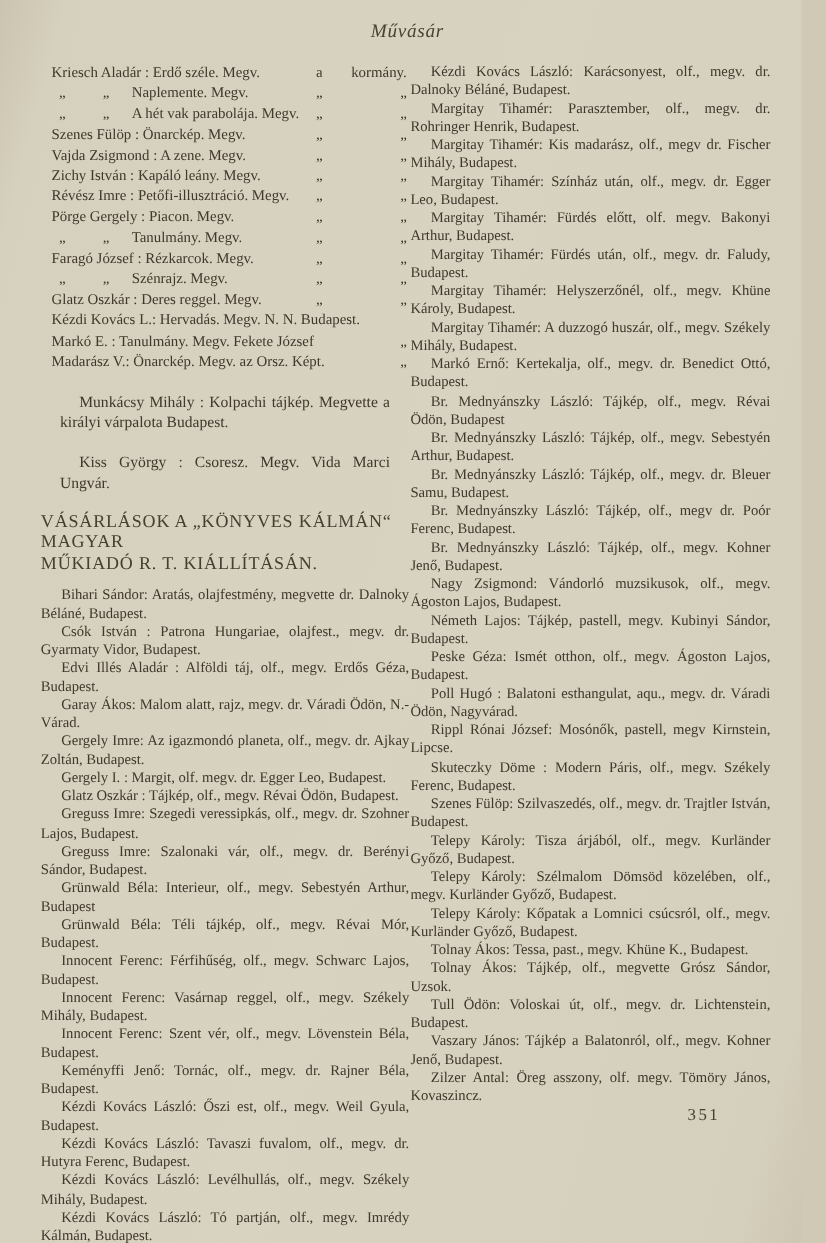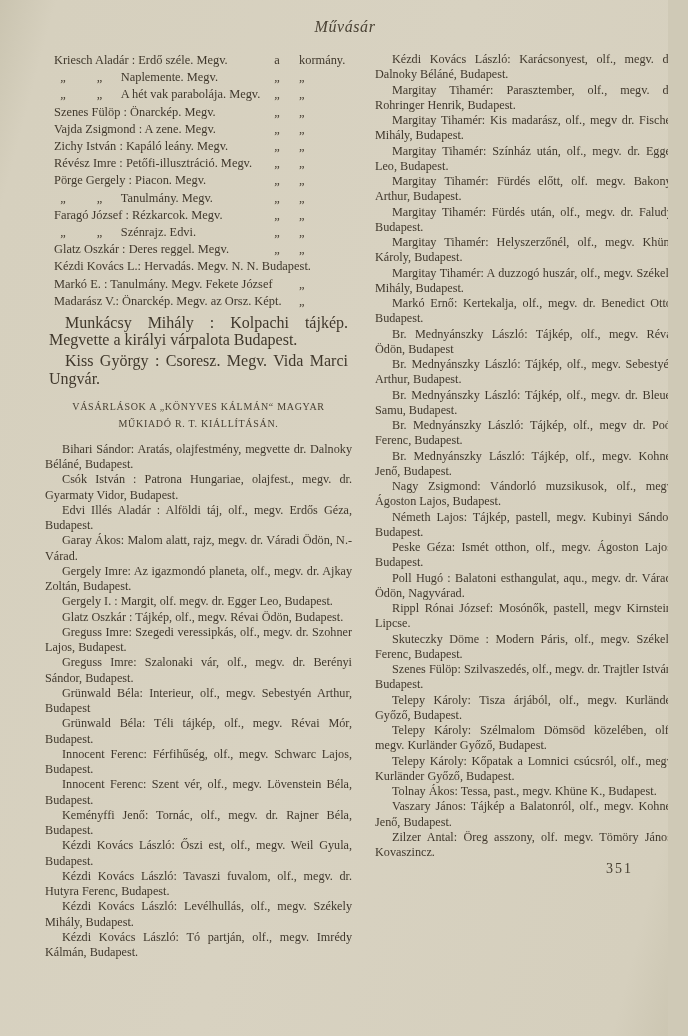--- a/index.html
+++ b/index.html
@@ -7,54 +7,54 @@
     width:688px; height:1036px;
     background:#cfc9b6;
     font-family:"Liberation Serif","DejaVu Serif",serif;
     color:#40382c;
     -webkit-font-smoothing:antialiased;
   }
   .page {
     position:relative;
     width:668px; height:1036px;
     box-sizing:border-box;
-    padding:18px 23px 0 45px;
+    padding:18px 23px 0 34px;
     background:linear-gradient(105deg,#cac4b0 0%, #d6d0be 6%, #d8d2c1 50%, #d5cfbd 94%, #ccc6b2 100%);
     overflow:hidden;
   }
   .running-head {
     text-align:center;
     font-style:italic;
     font-size:16px;
     letter-spacing:0.6px;
     margin:0 0 16px 0;
     color:#4a4234;
   }
-  .columns { display:flex; gap:23px; }
+  .columns { display:flex; gap:1px; }
   .col { font-size:12.2px; line-height:15.25px; }
   .col-left  { width:307px; flex:0 0 307px; }
   .col-right { width:300px; flex:0 0 300px; }
 
   
   .sales-table { padding-left:9px; font-size:12.4px; line-height:17.2px; }
   .srow { position:relative; white-space:nowrap; }
   .srow .l { display:inline-block; }
   .srow .r { position:absolute; right:2px; top:0; width:93px; display:flex; }
   .srow .r1 { width:40px; text-align:center; }
-  .srow .r2 { flex:1; text-align:left; padding-left:2px; }
+  .srow .r2 { flex:1; text-align:right; padding-left:2px; }
 
   .para {
-    margin:4px; text-indent:16px; text-align:justify;
-    font-size:16px; line-height:17.2px;
+    margin:16px; text-indent:16px; text-align:justify;
+    font-size:13px; line-height:17.2px;
   }
 
   .section-heading {
     margin:11px 0 9px 0;
-    font-size:10px; font-weight:normal;
-    text-align:center; letter-spacing:0.7px;
+    font-size:15px; font-weight:normal;
+    text-align:left; letter-spacing:0.7px;
     line-height:17.5px; color:#463e30;
   }
   .section-heading .shl { display:block; }
 
   .entry { margin:0; text-indent:17px; text-align:justify; }
 
   .page-number {
     margin-top:1px;
     text-align:right;
     padding-right:42px;
@@ -150,21 +150,21 @@
 
           <div class="srow">
             <span class="l">Faragó József : Rézkarcok. Megv.</span>
             <span class="r">
               <span class="r1">„</span>
               <span class="r2">„</span>
             </span>
           </div>
 
           <div class="srow">
-            <span class="l"> „   „  Szénrajz. Edvi.</span>
+            <span class="l"> „   „  Szénrajz. Megv.</span>
             <span class="r">
               <span class="r1">„</span>
               <span class="r2">„</span>
             </span>
           </div>
 
           <div class="srow">
             <span class="l">Glatz Oszkár : Deres reggel. Megv.</span>
             <span class="r">
               <span class="r1">„</span>
@@ -228,20 +228,21 @@
           <p class="entry">Greguss Imre: Szegedi veressipkás, olf., megv. dr. Szohner Lajos, Budapest.</p>
 
           <p class="entry">Greguss Imre: Szalonaki vár, olf., megv. dr. Berényi Sándor, Budapest.</p>
 
           <p class="entry">Grünwald Béla: Interieur, olf., megv. Sebestyén Arthur, Budapest</p>
 
           <p class="entry">Grünwald Béla: Téli tájkép, olf., megv. Révai Mór, Budapest.</p>
 
           <p class="entry">Innocent Ferenc: Férfihűség, olf., megv. Schwarc Lajos, Budapest.</p>
 
+          <p class="entry">Innocent Ferenc: Vasárnap reggel, olf., megv. Székely Mihály, Budapest.</p>
 
           <p class="entry">Innocent Ferenc: Szent vér, olf., megv. Lövenstein Béla, Budapest.</p>
 
           <p class="entry">Keményffi Jenő: Tornác, olf., megv. dr. Rajner Béla, Budapest.</p>
 
           <p class="entry">Kézdi Kovács László: Őszi est, olf., megv. Weil Gyula, Budapest.</p>
 
           <p class="entry">Kézdi Kovács László: Tavaszi fuvalom, olf., megv. dr. Hutyra Ferenc, Budapest.</p>
 
           <p class="entry">Kézdi Kovács László: Levélhullás, olf., megv. Székely Mihály, Budapest.</p>
@@ -300,21 +301,23 @@
           <p class="entry">Szenes Fülöp: Szilvaszedés, olf., megv. dr. Trajtler István, Budapest.</p>
 
           <p class="entry">Telepy Károly: Tisza árjából, olf., megv. Kurländer Győző, Budapest.</p>
 
           <p class="entry">Telepy Károly: Szélmalom Dömsöd közelében, olf., megv. Kurländer Győző, Budapest.</p>
 
           <p class="entry">Telepy Károly: Kőpatak a Lomnici csúcsról, olf., megv. Kurländer Győző, Budapest.</p>
 
           <p class="entry">Tolnay Ákos: Tessa, past., megv. Khüne K., Budapest.</p>
 
-
+          <p class="entry">Tolnay Ákos: Tájkép, olf., megvette Grósz Sándor, Uzsok.</p>
+
+          <p class="entry">Tull Ödön: Voloskai út, olf., megv. dr. Lichtenstein, Budapest.</p>
 
           <p class="entry">Vaszary János: Tájkép a Balatonról, olf., megv. Kohner Jenő, Budapest.</p>
 
           <p class="entry">Zilzer Antal: Öreg asszony, olf. megv. Tömöry János, Kovaszincz.</p>
         </div>
 
       <div class="page-number">351</div>
 
     </div>
 

